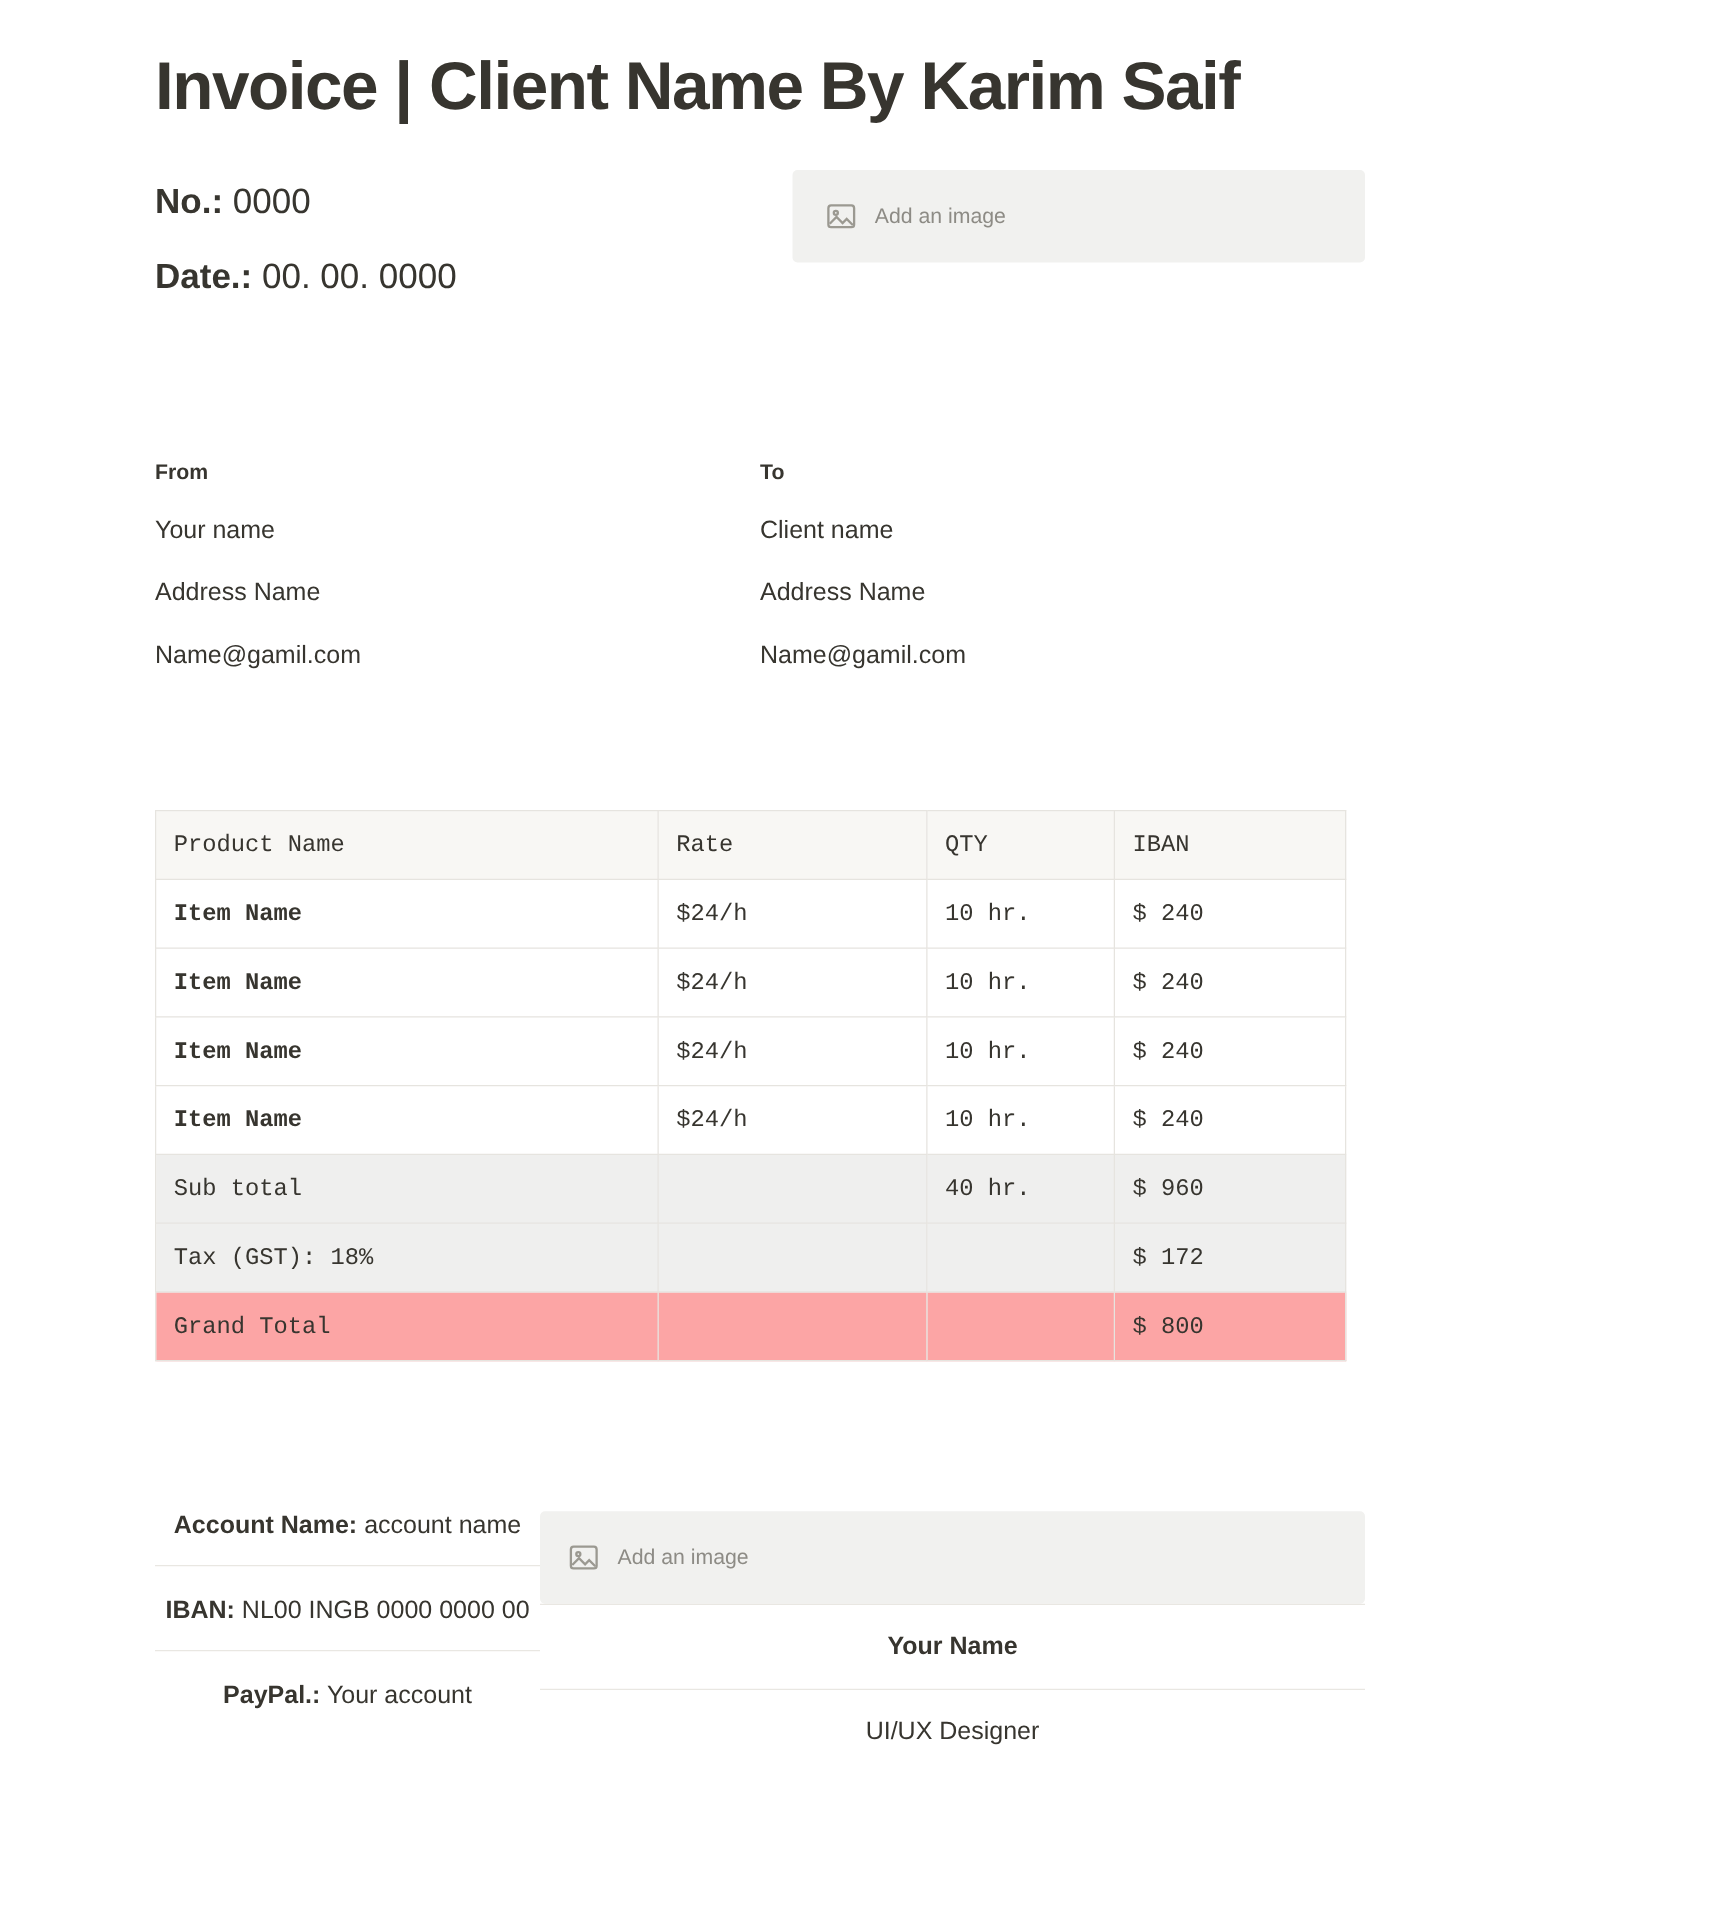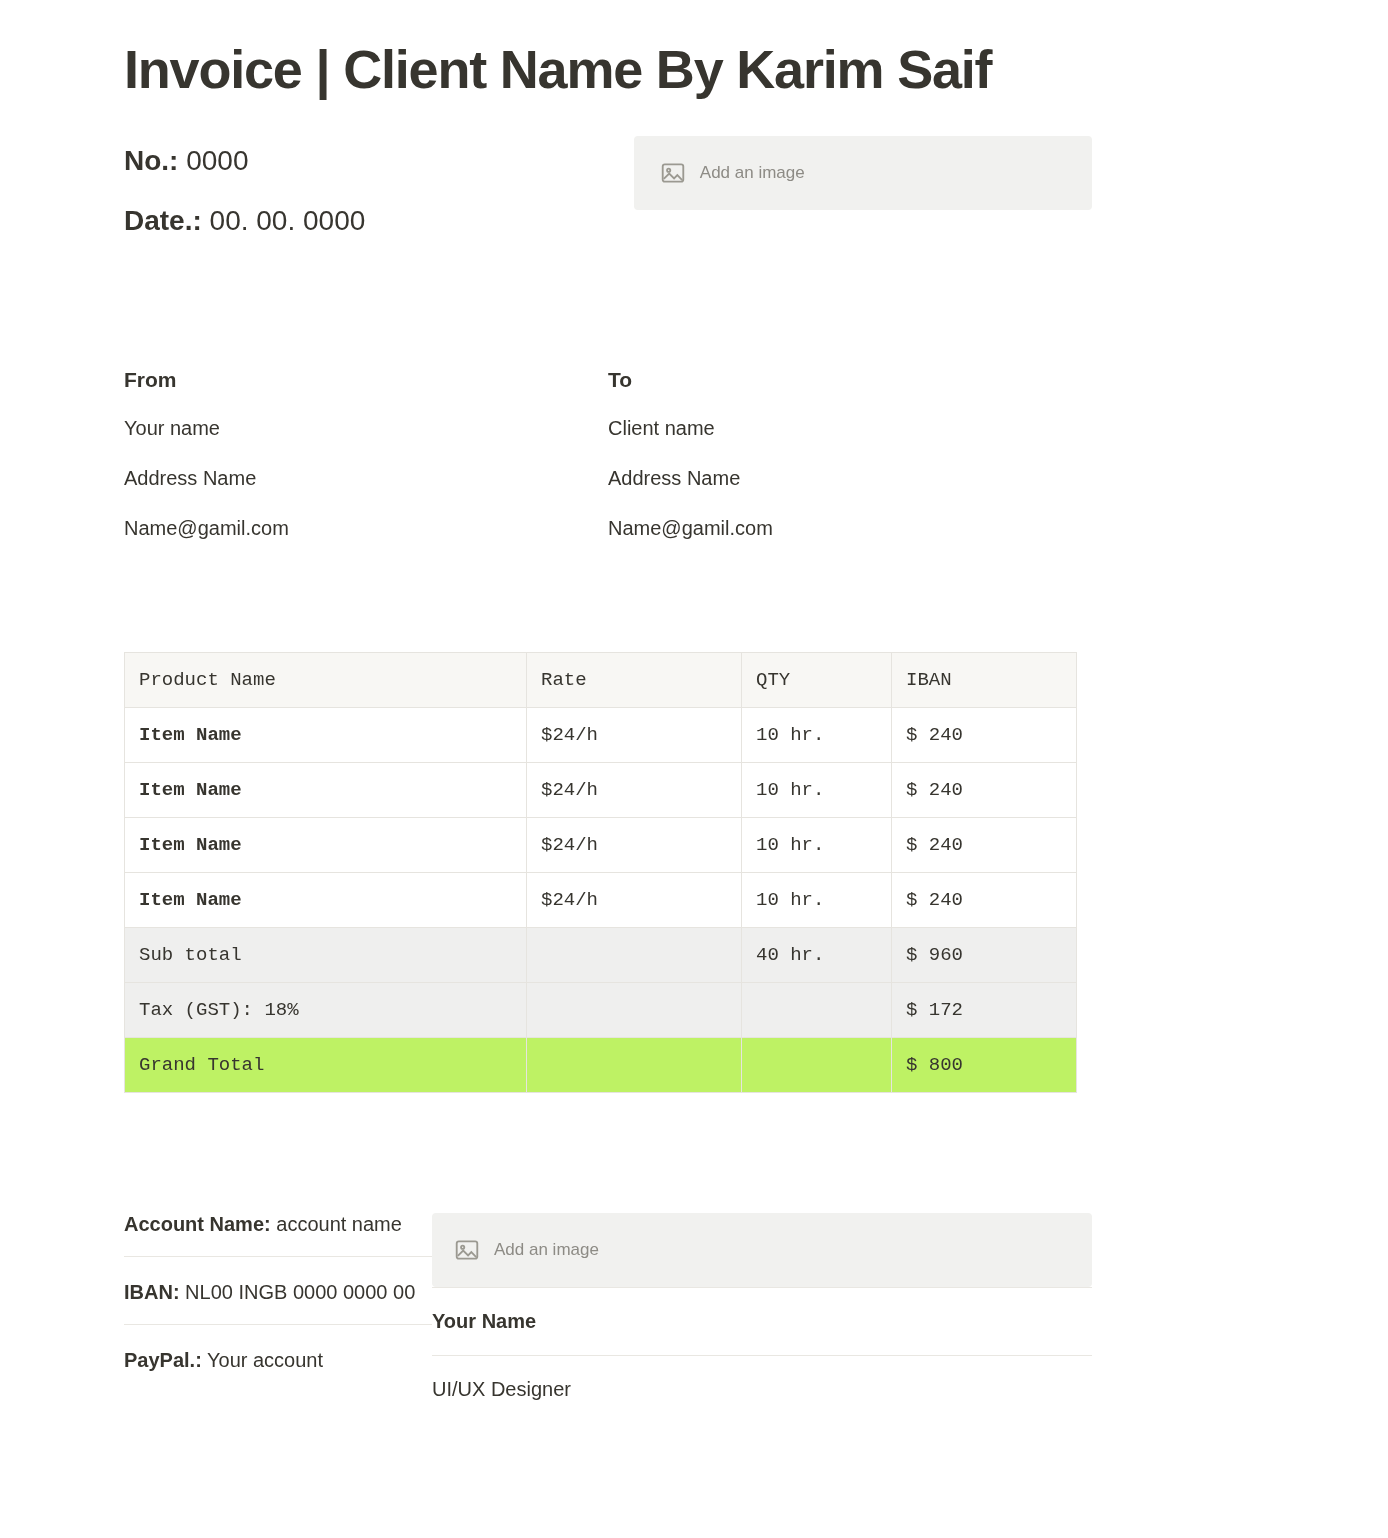--- a/index.html
+++ b/index.html
@@ -65,21 +65,21 @@
     flex: 0 0 auto;
     display: block;
   }
   
   .party-row {
     display: flex;
     margin-top: 108px;
   }
   .party-col { width: 604px; }
   .party-head {
-    font-size: 21px;
+    font-size: 17px;
     font-weight: bold;
     margin: 0 0 22px 0;
     color: #37352f;
   }
   .party-line {
     font-size: 20px;
     line-height: 1.45;
     margin-bottom: 21px;
     color: #37352f;
   }
@@ -104,26 +104,27 @@
     background: #f8f7f4;
     font-weight: normal;
     color: #37352f;
   }
   col.c-name { width: 402px; }
   col.c-rate { width: 215px; }
   col.c-qty  { width: 150px; }
   col.c-total{ width: 185px; }
   td.item-name { font-weight: bold; }
   tr.summary td { background: #efefee; }
-  tr.grand td { background: #bef264; margin-top: 48px; }
+  tr.grand td { background: #fca5a5; margin-top: 48px; }
   
   .footer-row {
     display: flex;
     margin-top: 120px;
     padding-bottom: 40px;
+    text-align: center;
   }
   .pay-col { width: 470px; }
   .pay-line {
     font-size: 20px;
     padding-bottom: 20px;
     margin-bottom: 24px;
     border-bottom: 1px solid #e9e7e2;
     color: #37352f;
   }
   .pay-line.last { border-bottom: none; margin-bottom: 16px; padding-bottom: 0; }

